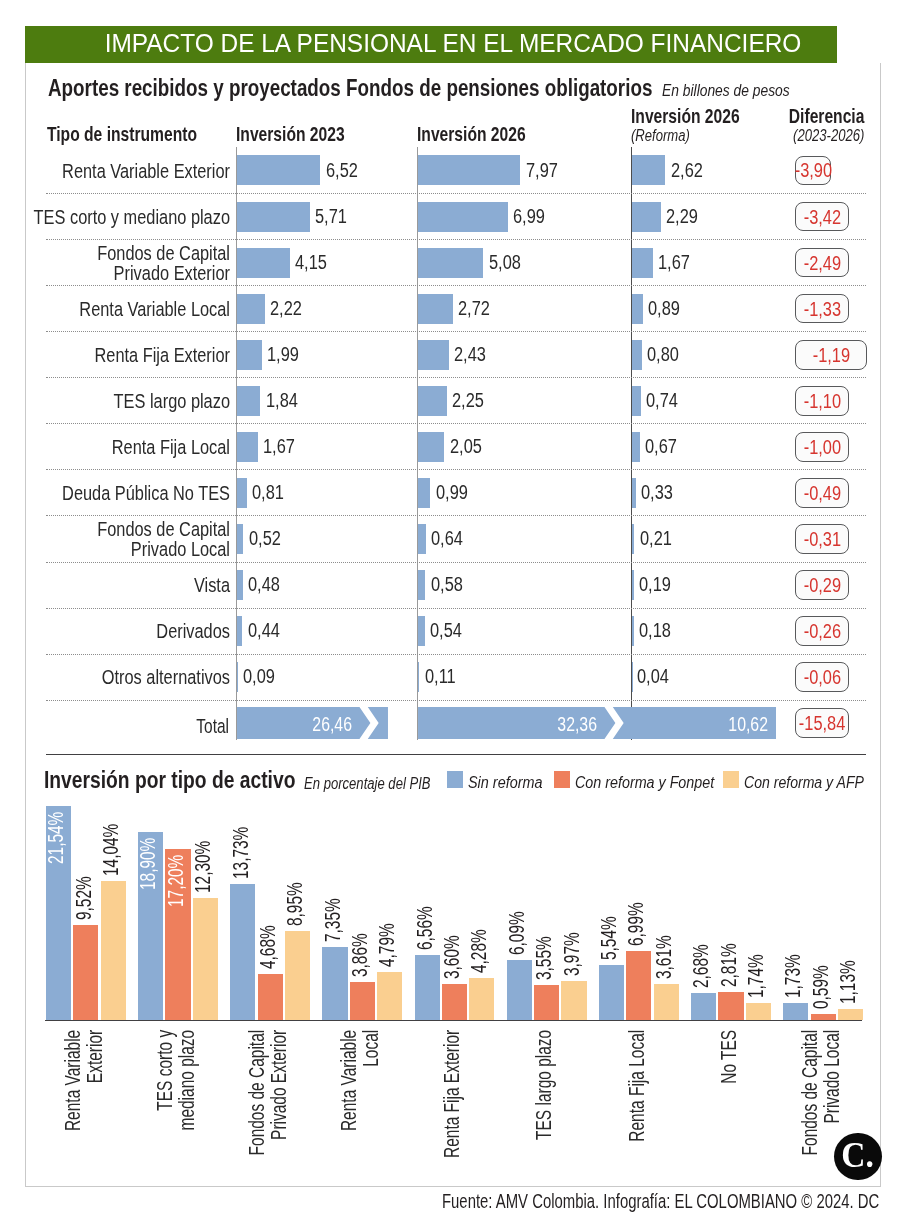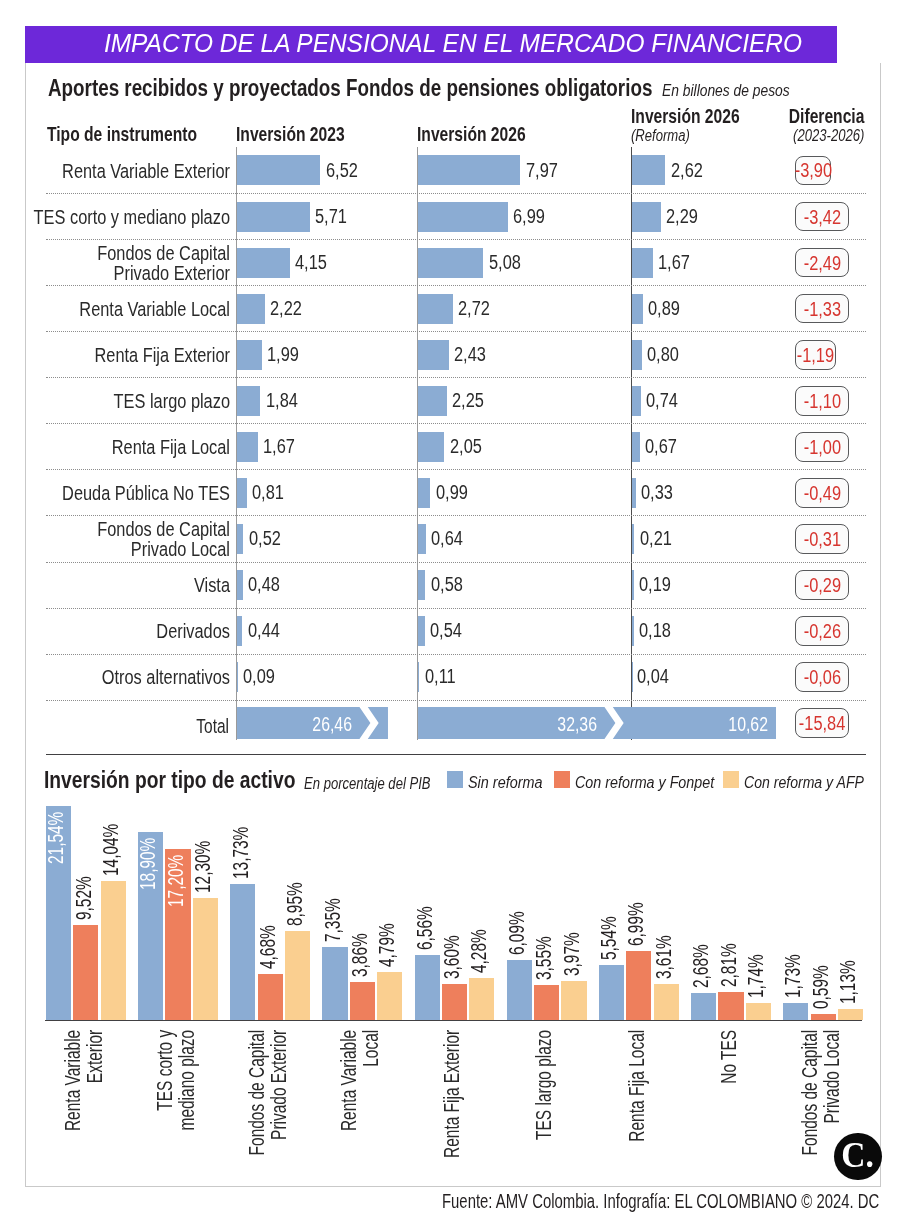--- a/index.html
+++ b/index.html
@@ -6,21 +6,21 @@
 * { margin:0; padding:0; box-sizing:border-box; }
 html,body { width:907px; height:1230px; }
 body {
   background:#ffffff;
   font-family:"Liberation Sans", sans-serif;
   overflow:hidden;
   position:relative;
   color:#231f20;
 }
 .card { position:absolute; left:25px; top:26px; width:856px; height:1161px; }
-.hdr { position:absolute; left:0; top:0; width:812px; height:37px; background:#6d28d9; overflow:hidden;font-style:italic; }
+.hdr { position:absolute; left:0; top:0; width:812px; height:37px; background:#4d7c0f; overflow:hidden; }
 .hdr-title {
   position:absolute; left:0; top:-1px; width:856px; height:37px;
   color:#fff; font-size:26px; font-weight:normal;
   display:flex; align-items:center; justify-content:center;
   transform:scaleX(0.94);
   white-space:nowrap;
 }
 .body { position:absolute; left:0; top:37px; width:856px; height:1124px;
         border-left:1px solid #c9c9c9; border-right:1px solid #c9c9c9; border-bottom:1px solid #c9c9c9;
         background:#fff; }
@@ -145,21 +145,21 @@
         <span>-1,33</span>
       </div>
 <div class="dline" style="left:20.0px;top:314.2px;width:820.0px;border-top:1px dotted #8d8d8d"></div>
 <div class="rname" style="left:-60.0px;top:281.9px;width:264.0px"><span style="white-space:pre-line">Renta Fija Exterior</span></div>
 <div class="bar" style="left:210.5px;top:276.7px;width:25.6px;height:30.0px"></div>
 <div class="bval" style="left:241.4px;top:278.9px">1,99</div>
 <div class="bar" style="left:391.8px;top:276.7px;width:31.3px;height:30.0px"></div>
 <div class="bval" style="left:428.4px;top:278.9px">2,43</div>
 <div class="bar" style="left:605.5px;top:276.7px;width:10.3px;height:30.0px"></div>
 <div class="bval" style="left:621.1px;top:278.9px">0,80</div>
-<div class="diffbox" style="left:769.1px;top:276.9px;width:41px">
+<div class="diffbox" style="left:769.1px;top:276.9px;width:72px">
         <span>-1,19</span>
       </div>
 <div class="dline" style="left:20.0px;top:360.3px;width:820.0px;border-top:1px dotted #8d8d8d"></div>
 <div class="rname" style="left:-60.0px;top:328.0px;width:264.0px"><span style="white-space:pre-line">TES largo plazo</span></div>
 <div class="bar" style="left:210.5px;top:322.8px;width:23.7px;height:30.0px"></div>
 <div class="bval" style="left:239.5px;top:325.0px">1,84</div>
 <div class="bar" style="left:391.8px;top:322.8px;width:29.0px;height:30.0px"></div>
 <div class="bval" style="left:426.1px;top:325.0px">2,25</div>
 <div class="bar" style="left:605.5px;top:322.8px;width:9.5px;height:30.0px"></div>
 <div class="bval" style="left:620.3px;top:325.0px">0,74</div>

